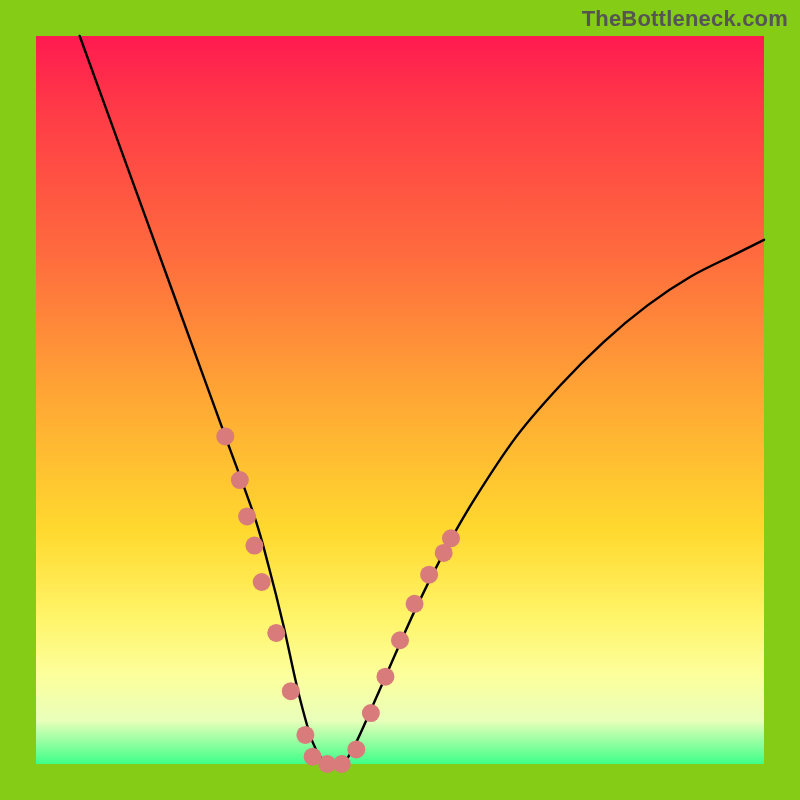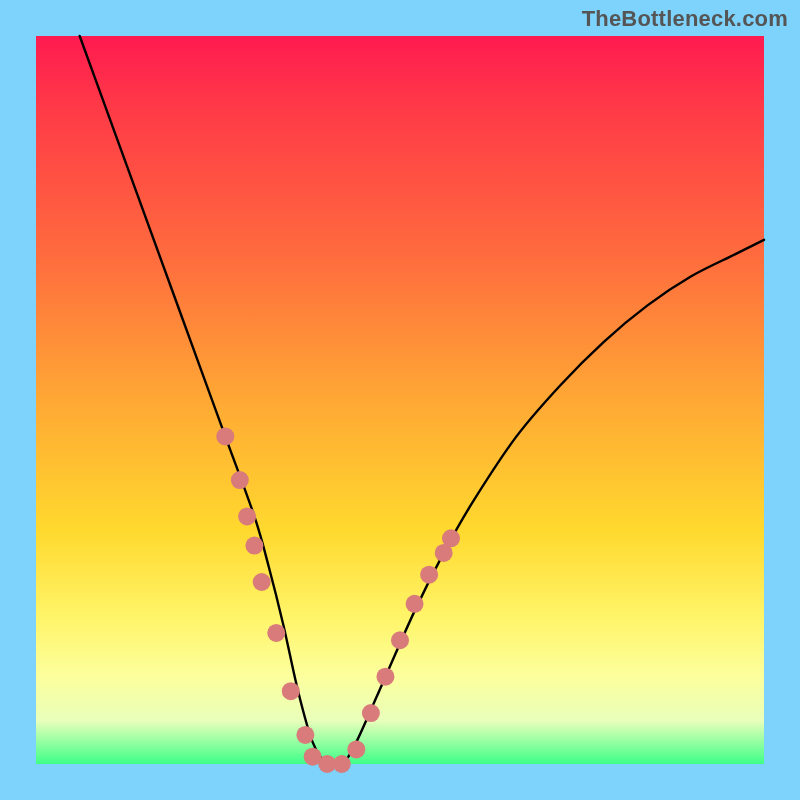--- a/index.html
+++ b/index.html
@@ -9,21 +9,21 @@
     height: 800px;
     background: #000;
     overflow: hidden;
   }
   .frame {
     position: absolute;
     left: 0;
     top: 0;
     width: 800px;
     height: 800px;
-    background: #7dd3fc;
+    background: #84cc16;
   }
   .plot {
     position: absolute;
     left: 36px;
     top: 36px;
     width: 728px;
     height: 728px;
     
     background: linear-gradient(to bottom,
       #ff1a50 0%,

